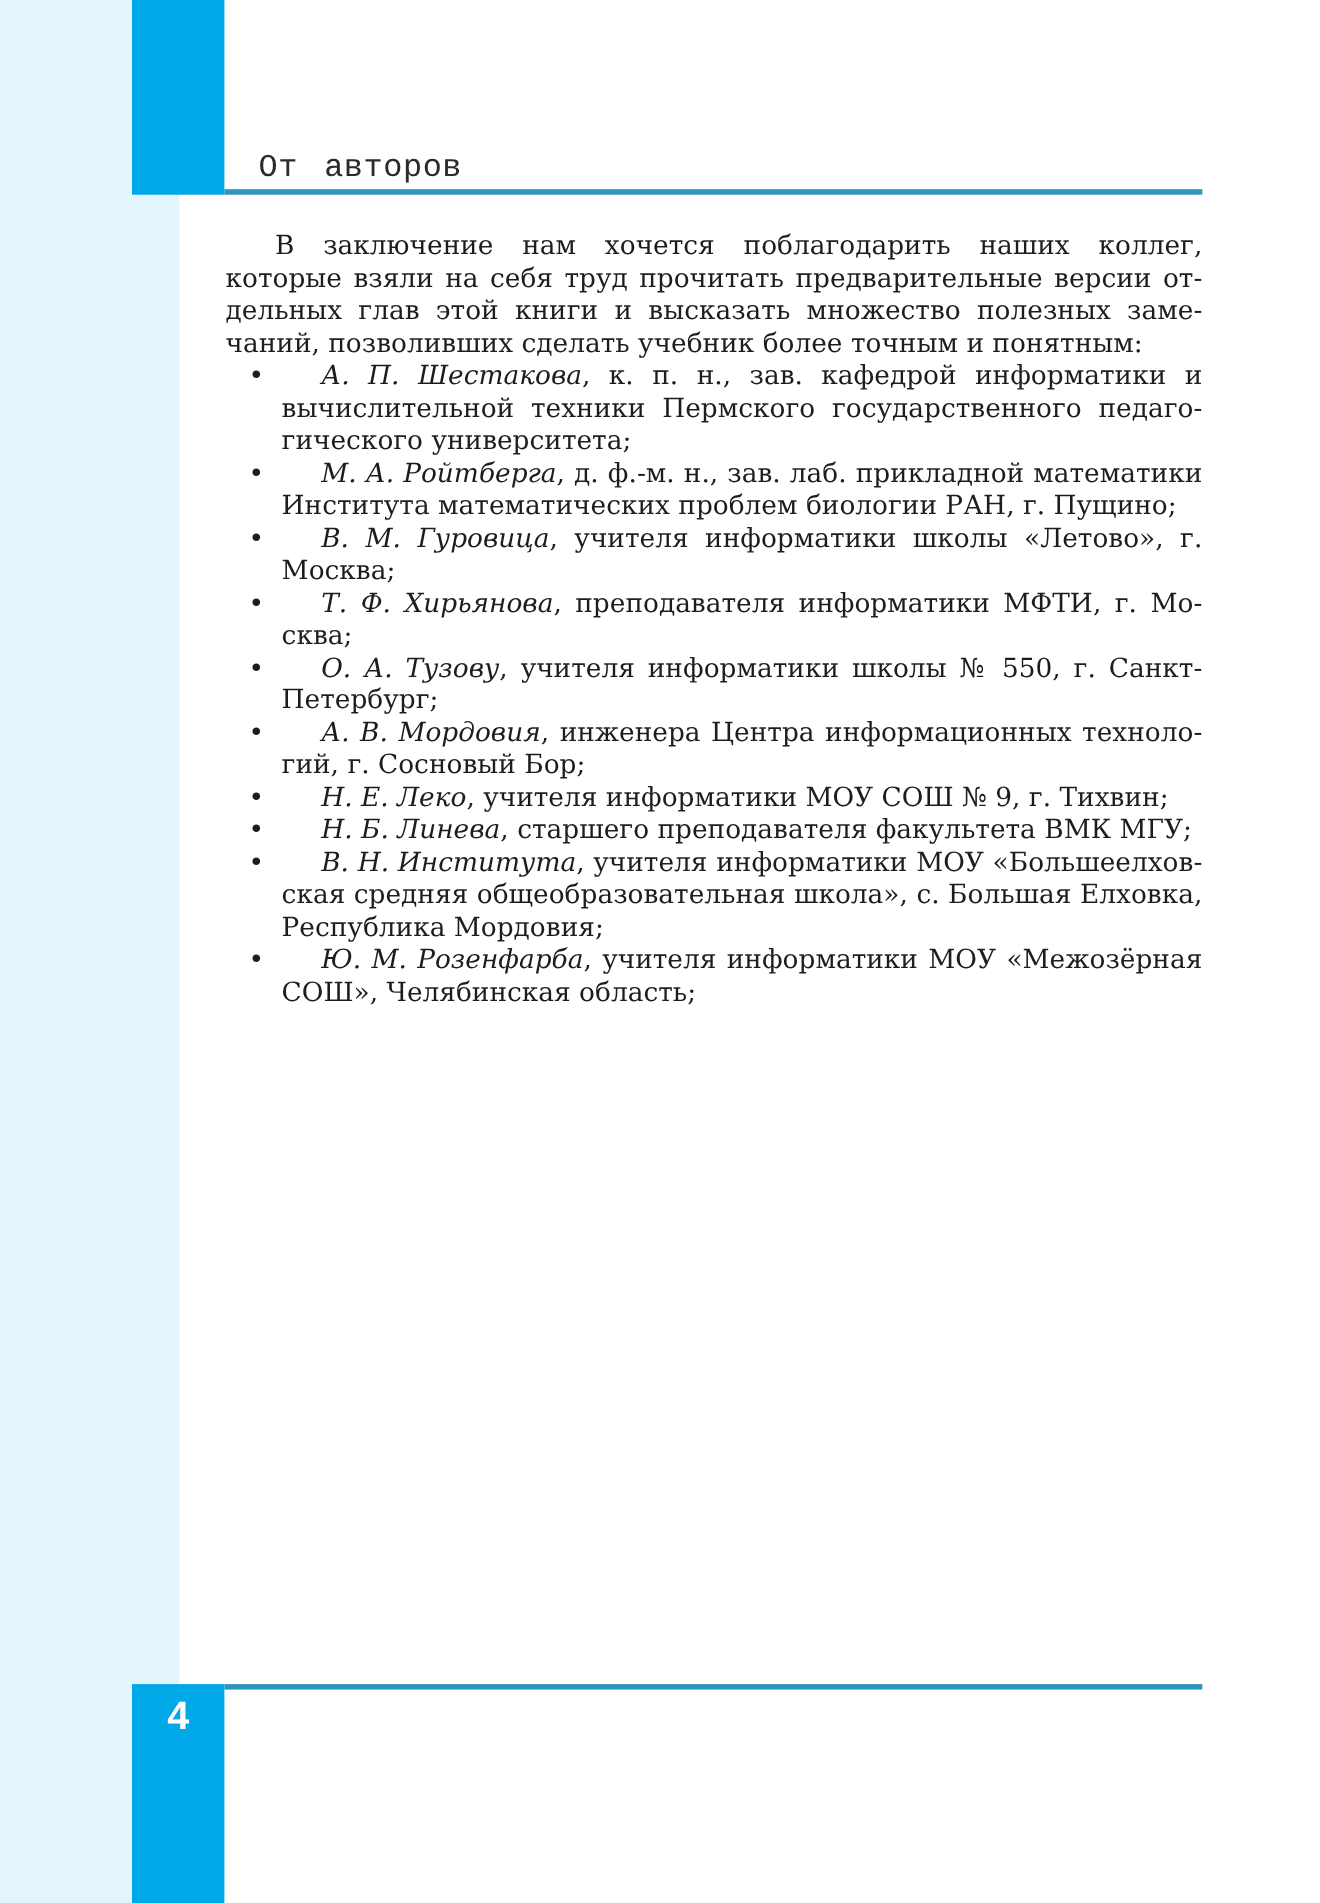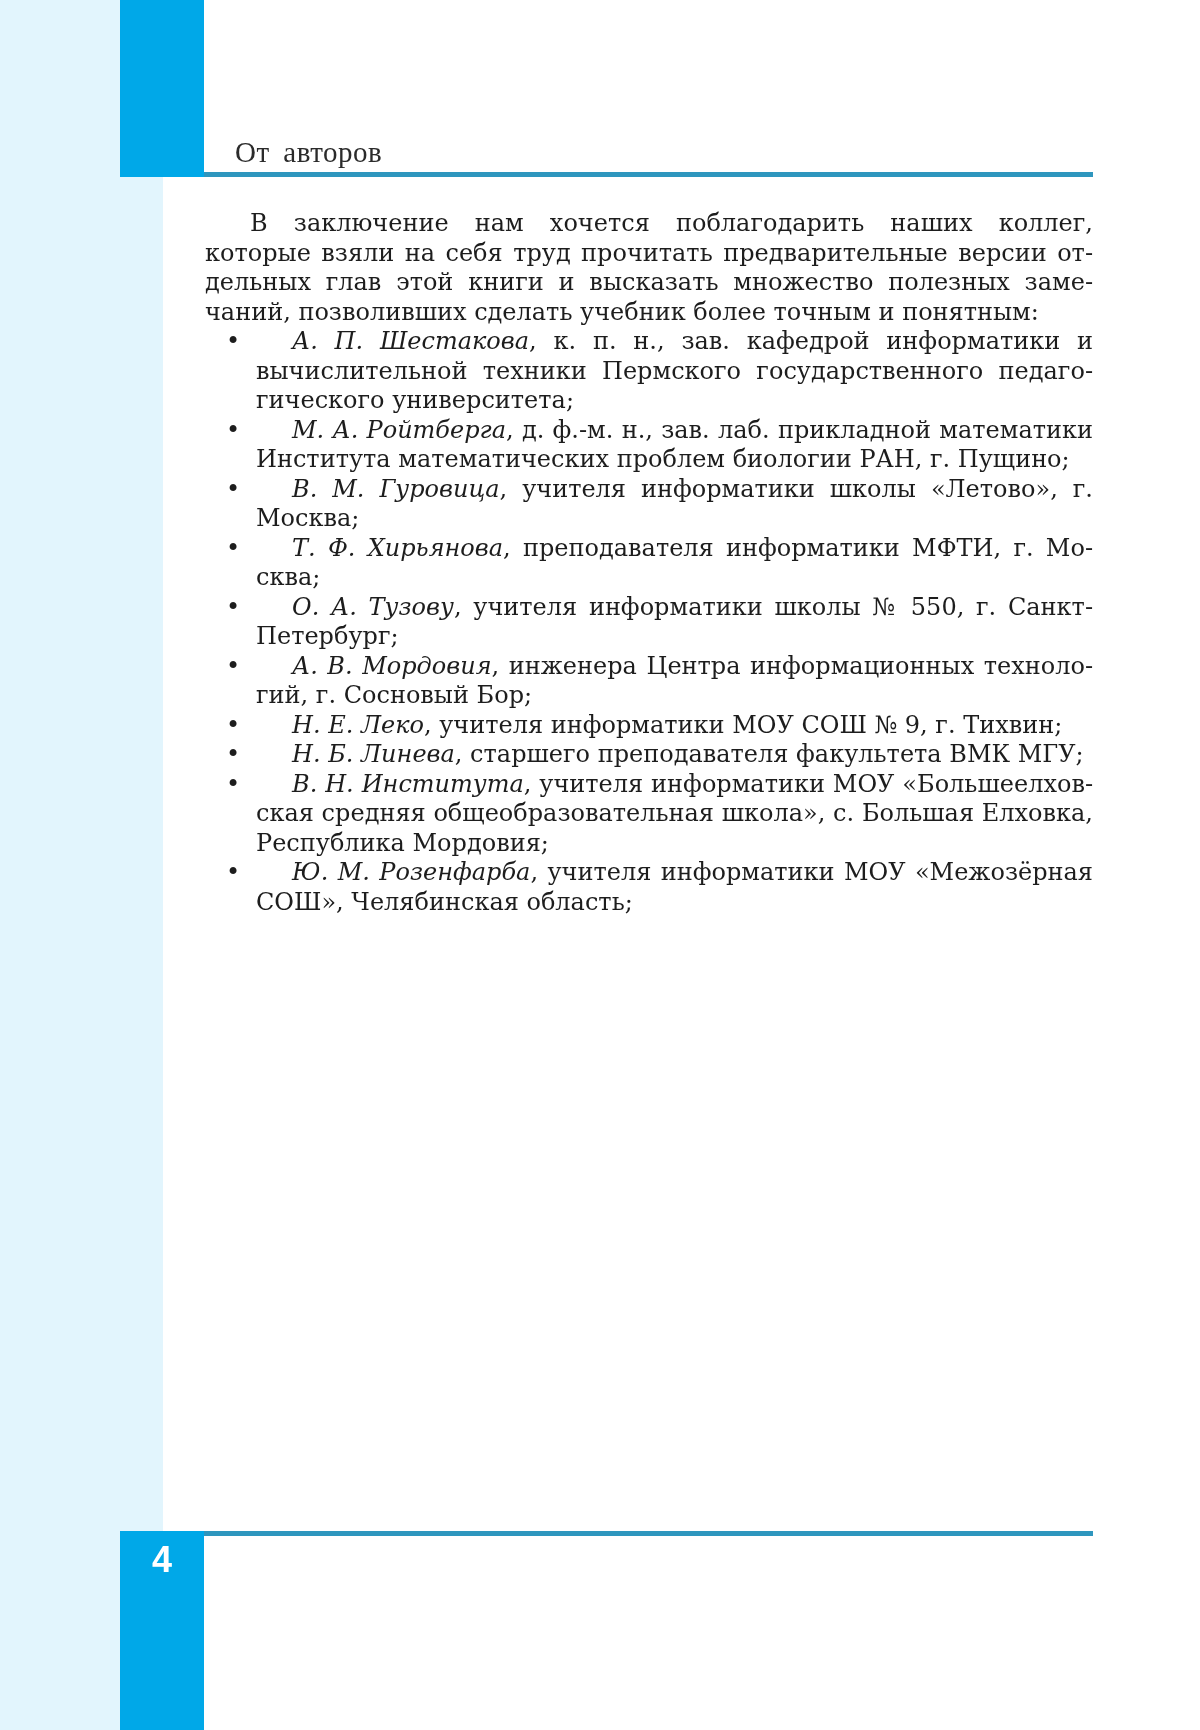--- a/index.html
+++ b/index.html
@@ -47,21 +47,21 @@
     font-weight: bold;
     font-size: 36px;
     line-height: 1;
     color: #ffffff;
   }
 
   
   .header-title {
     position: absolute;
     left: 235px; top: 138px;
-    font-family: Liberation Serif, serif;
+    font-family: Liberation Mono, monospace;
     font-size: 29px;
     line-height: 1;
     letter-spacing: 0.5px;
     word-spacing: 6px;
     color: #2b2b2b;
     white-space: nowrap;
   }
   .header-rule {
     position: absolute;
     left: 204px; top: 172px;

